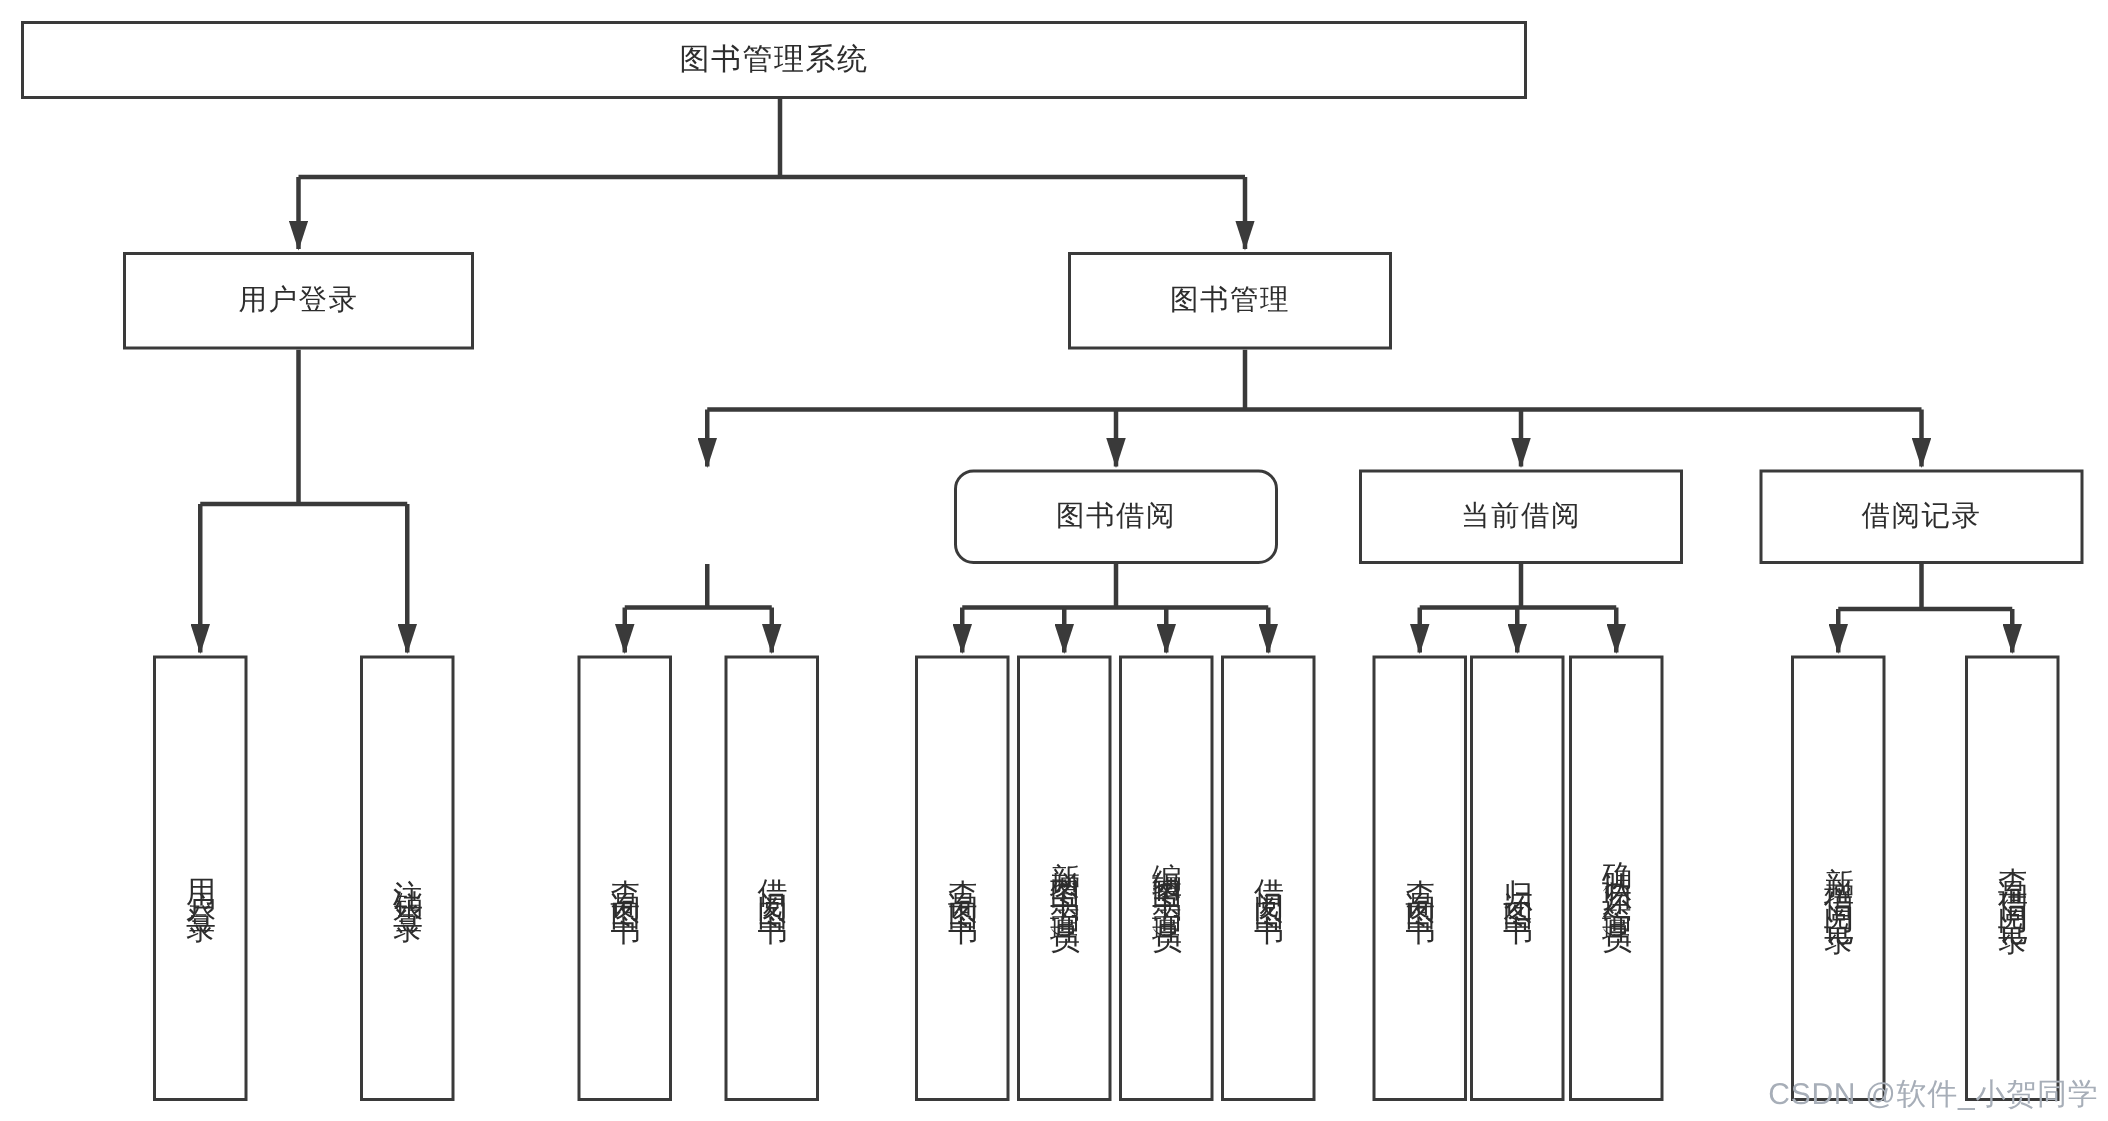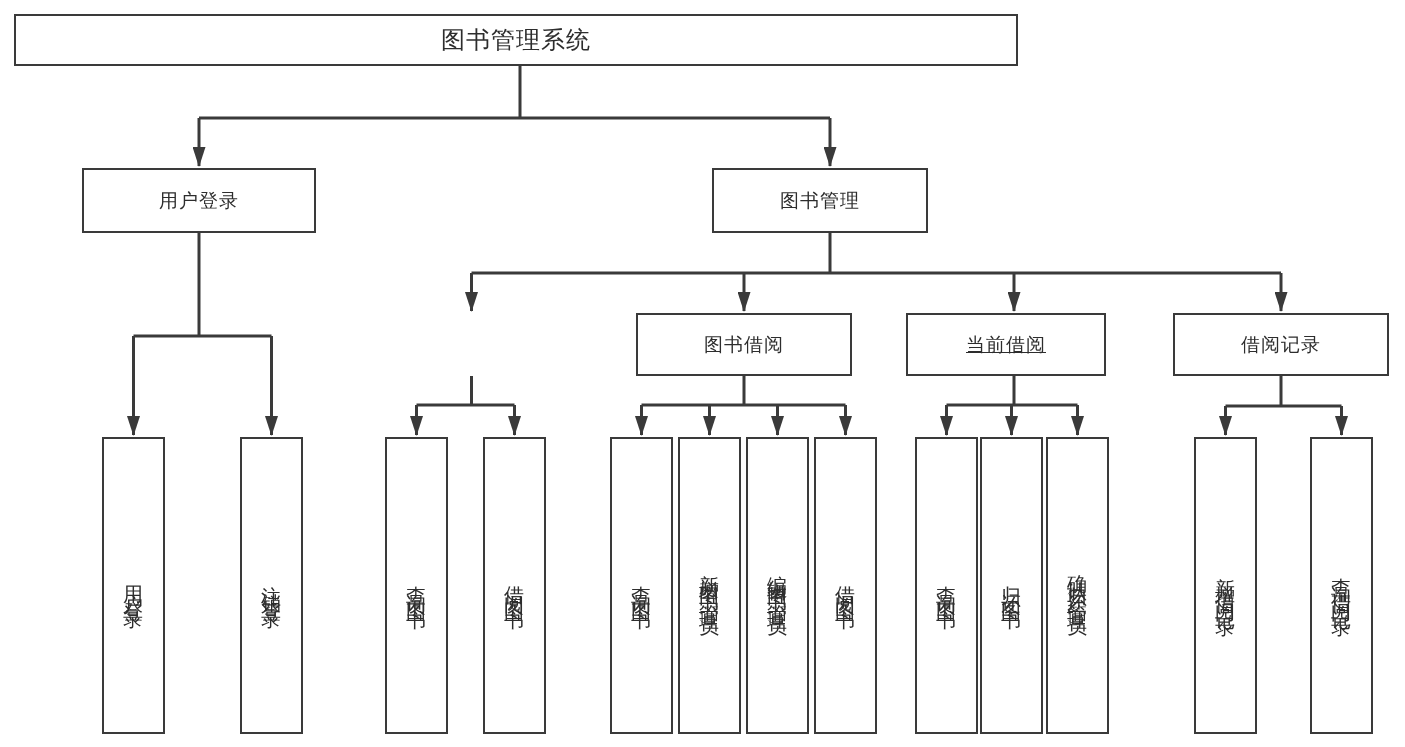--- a/index.html
+++ b/index.html
@@ -31,21 +31,21 @@
     align-items: center;
     justify-content: center;
     color: #2d2d2d;
     font-size: 19px;
     letter-spacing: 1px;
     text-align: center;
     line-height: 1;
   }
   .box.root {
     left: 14px; top: 14px; width: 1004px; height: 52px;
-    font-size: 24px;
+    font-size: 20px;
   }
   .box.lvl2 { top: 168px; height: 65px; }
   .box.lvl3 { top: 313px; height: 63px; }
   .box.leaf {
     top: 437px;
     width: 63px;
     height: 297px;
     writing-mode: vertical-rl;
     text-orientation: mixed;
     font-size: 20px;
@@ -109,36 +109,37 @@
       <path d="M1225.5,406 V435" marker-end="url(#arw)"></path>
       <path d="M1341.5,406 V435" marker-end="url(#arw)"></path>
     </g>
   </svg>
 
   <div class="box root">图书管理系统</div>
 
   <div class="box lvl2" style="left:82px;width:234px;">用户登录</div>
   <div class="box lvl2" style="left:712px;width:216px;">图书管理</div>
 
-  <div class="box lvl3" style="left:636px;width:216px;">图书借阅</div>
-  <div class="box lvl3" style="left:906px;width:200px;text-decoration:underline;">当前借阅</div>
+  <div class="box lvl3" style="left:636px;width:216px;border-radius:13px;">图书借阅</div>
+  <div class="box lvl3" style="left:906px;width:216px;">当前借阅</div>
   <div class="box lvl3" style="left:1173px;width:216px;">借阅记录</div>
 
   <div class="box leaf" style="left:102px;">用户登录</div>
   <div class="box leaf" style="left:240px;">注销登录</div>
 
   <div class="box leaf" style="left:385px;">查询图书</div>
   <div class="box leaf" style="left:483px;">借阅图书</div>
 
   <div class="box leaf" style="left:610px;">查询图书</div>
   <div class="box leaf long" style="left:678px;">新增图书（管理员）</div>
   <div class="box leaf long" style="left:746px;">编辑图书（管理员）</div>
   <div class="box leaf" style="left:814px;">借阅图书</div>
 
   <div class="box leaf" style="left:915px;">查询图书</div>
   <div class="box leaf" style="left:980px;">归还图书</div>
   <div class="box leaf long" style="left:1046px;">确认归还（管理员）</div>
 
   <div class="box leaf" style="left:1194px;">新增借阅记录</div>
   <div class="box leaf" style="left:1310px;">查询借阅记录</div>
 
+  <div class="watermark">CSDN @软件_小贺同学</div>
 
 </div>
 
 </body></html>

